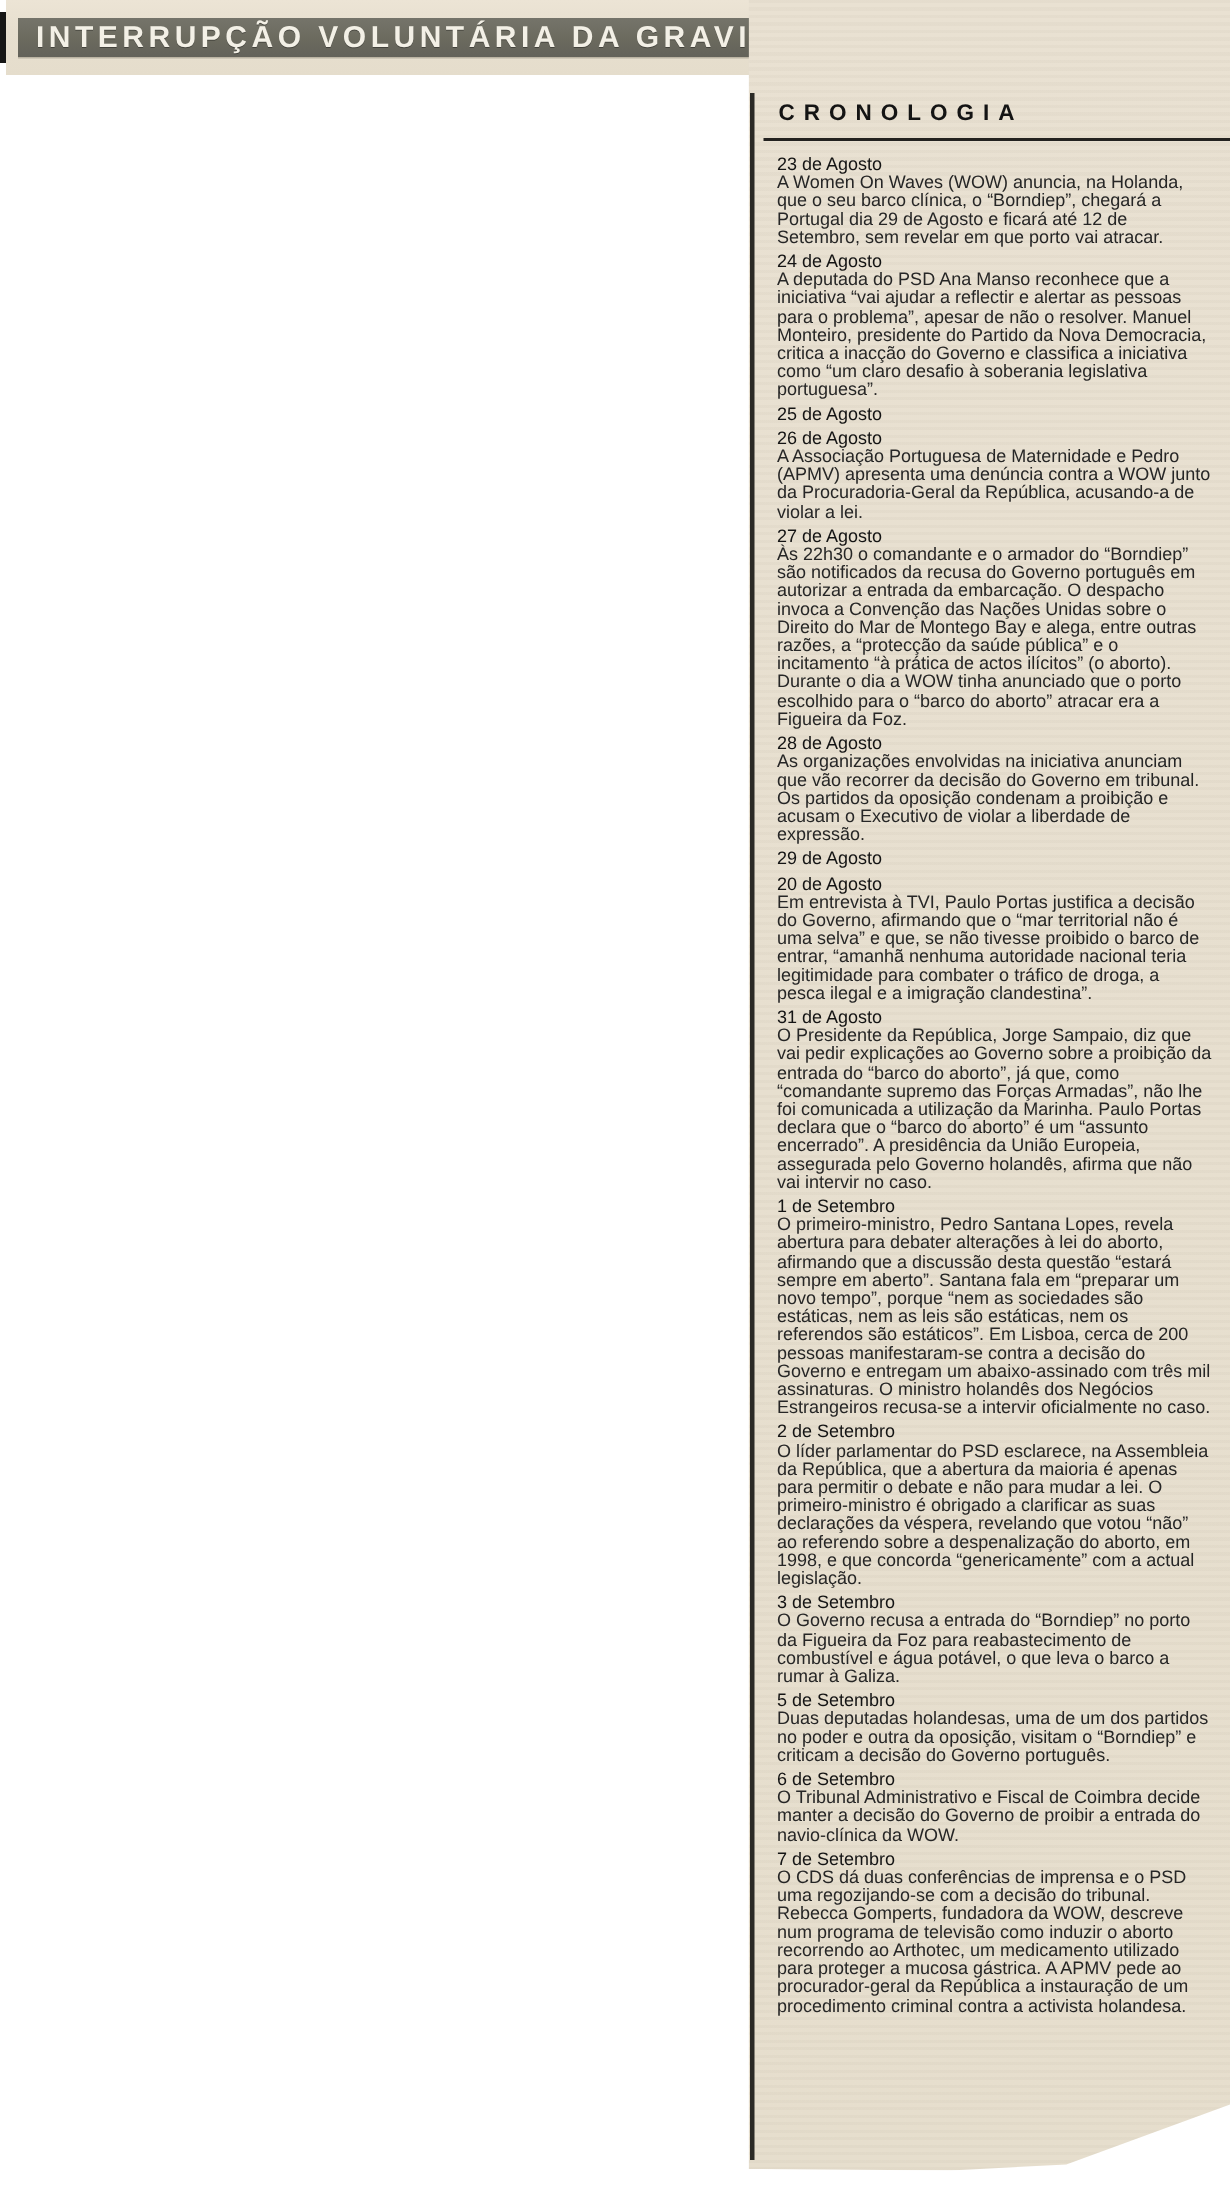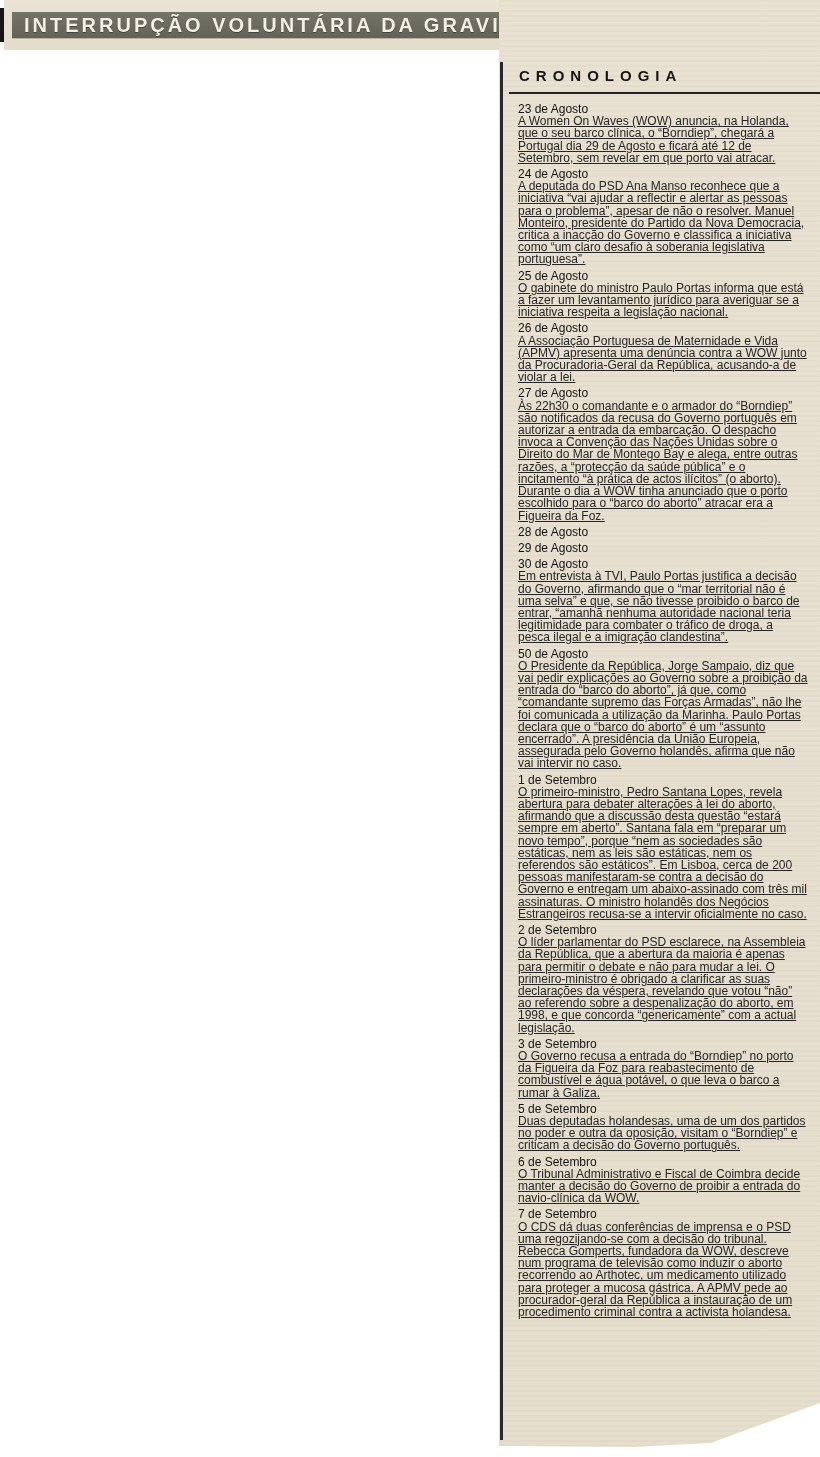--- a/index.html
+++ b/index.html
@@ -55,21 +55,21 @@
   }
   .chrono-rule{
     border:0;border-top:2px solid #232220;
     margin:8px -12px 9px -9px;
   }
   .entry{margin-bottom:4px;}
   .entry-date{
     font-size:12px;line-height:12.2px;font-weight:normal;color:#141414;
   }
   .entry-text{
-    font-size:12px;line-height:12.2px;color:#262626;text-decoration:underline;
+    font-size:12px;line-height:12.2px;color:#262626;
   }
   
   .ghost{
     position:absolute;pointer-events:none;
     background:repeating-linear-gradient(0deg,
       rgba(110,105,88,.16) 0 9px, rgba(110,105,88,0) 9px 21px);
     filter:blur(2.5px);
     transform:skewY(-1deg);
   }
   .ghost-a{right:2px;top:60px;width:120px;height:250px;opacity:.55;}
@@ -101,48 +101,48 @@
     <div class="entry-text">A Women On Waves (WOW) anuncia, na Holanda, que o seu barco clínica, o “Borndiep”, chegará a Portugal dia 29 de Agosto e ficará até 12 de Setembro, sem revelar em que porto vai atracar.</div>
   </div>
 
   <div class="entry">
     <div class="entry-date">24 de Agosto</div>
     <div class="entry-text">A deputada do PSD Ana Manso reconhece que a iniciativa “vai ajudar a reflectir e alertar as pessoas para o problema”, apesar de não o resolver. Manuel Monteiro, presidente do Partido da Nova Democracia, critica a inacção do Governo e classifica a iniciativa como “um claro desafio à soberania legislativa portuguesa”.</div>
   </div>
 
   <div class="entry">
     <div class="entry-date">25 de Agosto</div>
-    <div class="entry-text">O gabinete do ministro Paulo Portas informa que está a fazer um levantamento jurídico para averiguar se a iniciativa respeita a legislação nacional.</div>
   </div>
 
   <div class="entry">
     <div class="entry-date">26 de Agosto</div>
-    <div class="entry-text">A Associação Portuguesa de Maternidade e Vida (APMV) apresenta uma denúncia contra a WOW junto da Procuradoria-Geral da República, acusando-a de violar a lei.</div>
+    <div class="entry-text">A Associação Portuguesa de Maternidade e Pedro (APMV) apresenta uma denúncia contra a WOW junto da Procuradoria-Geral da República, acusando-a de violar a lei.</div>
   </div>
 
   <div class="entry">
     <div class="entry-date">27 de Agosto</div>
     <div class="entry-text">Às 22h30 o comandante e o armador do “Borndiep” são notificados da recusa do Governo português em autorizar a entrada da embarcação. O despacho invoca a Convenção das Nações Unidas sobre o Direito do Mar de Montego Bay e alega, entre outras razões, a “protecção da saúde pública” e o incitamento “à prática de actos ilícitos” (o aborto). Durante o dia a WOW tinha anunciado que o porto escolhido para o “barco do aborto” atracar era a Figueira da Foz.</div>
   </div>
 
   <div class="entry">
     <div class="entry-date">28 de Agosto</div>
+    <div class="entry-text">As organizações envolvidas na iniciativa anunciam que vão recorrer da decisão do Governo em tribunal. Os partidos da oposição condenam a proibição e acusam o Executivo de violar a liberdade de expressão.</div>
   </div>
 
   <div class="entry">
     <div class="entry-date">29 de Agosto</div>
   </div>
 
   <div class="entry">
-    <div class="entry-date">30 de Agosto</div>
+    <div class="entry-date">20 de Agosto</div>
     <div class="entry-text">Em entrevista à TVI, Paulo Portas justifica a decisão do Governo, afirmando que o “mar territorial não é uma selva” e que, se não tivesse proibido o barco de entrar, “amanhã nenhuma autoridade nacional teria legitimidade para combater o tráfico de droga, a pesca ilegal e a imigração clandestina”.</div>
   </div>
 
   <div class="entry">
-    <div class="entry-date">50 de Agosto</div>
+    <div class="entry-date">31 de Agosto</div>
     <div class="entry-text">O Presidente da República, Jorge Sampaio, diz que vai pedir explicações ao Governo sobre a proibição da entrada do “barco do aborto”, já que, como “comandante supremo das Forças Armadas”, não lhe foi comunicada a utilização da Marinha. Paulo Portas declara que o “barco do aborto” é um “assunto encerrado”. A presidência da União Europeia, assegurada pelo Governo holandês, afirma que não vai intervir no caso.</div>
   </div>
 
   <div class="entry">
     <div class="entry-date">1 de Setembro</div>
     <div class="entry-text">O primeiro-ministro, Pedro Santana Lopes, revela abertura para debater alterações à lei do aborto, afirmando que a discussão desta questão “estará sempre em aberto”. Santana fala em “preparar um novo tempo”, porque “nem as sociedades são estáticas, nem as leis são estáticas, nem os referendos são estáticos”. Em Lisboa, cerca de 200 pessoas manifestaram-se contra a decisão do Governo e entregam um abaixo-assinado com três mil assinaturas. O ministro holandês dos Negócios Estrangeiros recusa-se a intervir oficialmente no caso.</div>
   </div>
 
   <div class="entry">
     <div class="entry-date">2 de Setembro</div>

